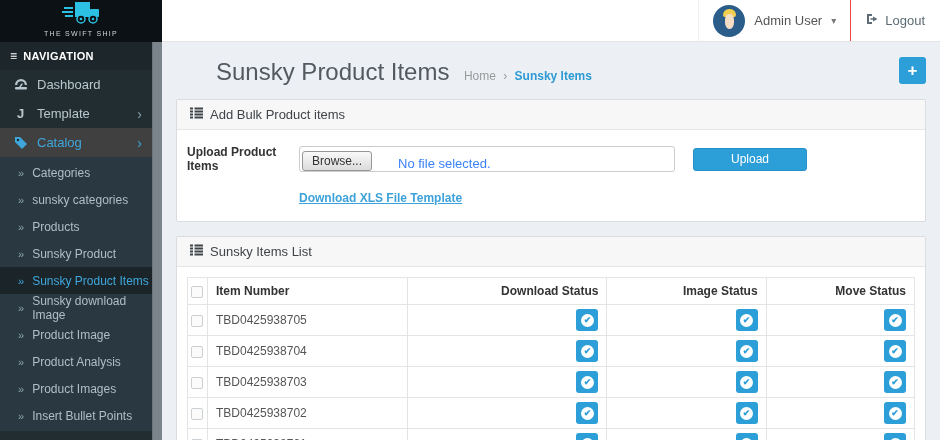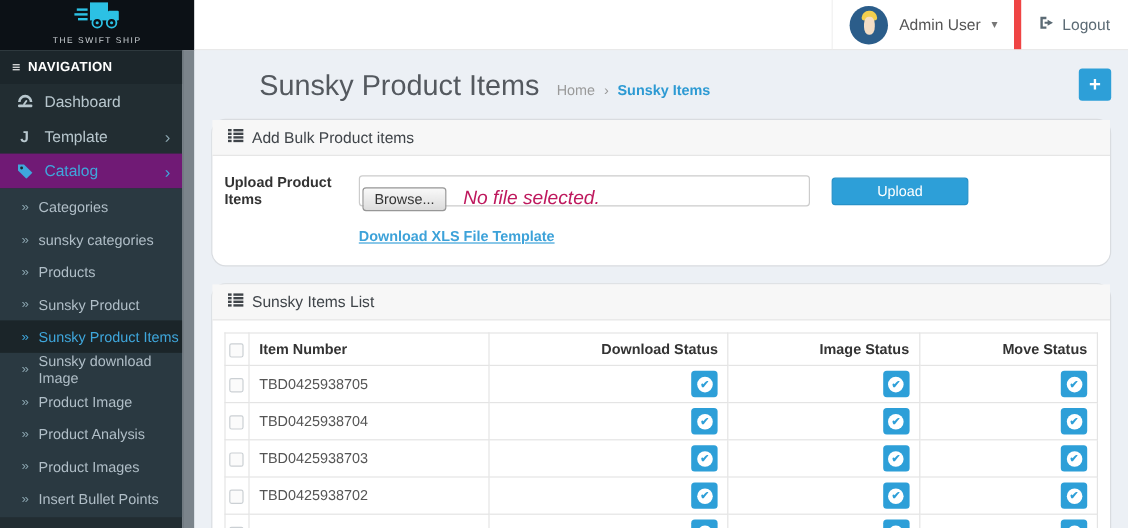--- a/index.html
+++ b/index.html
@@ -19,33 +19,33 @@
     border-left: 1px solid #f0f0f0; cursor: pointer; }
   .avatar { width: 32px; height: 32px; border-radius: 50%; background: #2b5d8a;
     position: relative; overflow: hidden; }
   .avatar .hair { position: absolute; top: 4px; left: 10px; width: 13px; height: 8px;
     background: #f2cf4e; border-radius: 6px 6px 2px 2px; }
   .avatar .face { position: absolute; top: 9px; left: 12px; width: 9px; height: 15px;
     background: #f3ddc4; border-radius: 40% 40% 45% 45%; }
   .nav-user-name { font-size: 13px; color: #555; }
   .caret { font-size: 10px; color: #777; }
   .nav-logout { display: flex; align-items: center; gap: 6px; padding: 3px 15px;
-    border-left: 6px solid #ef4444; color: #5c6b75; font-size: 13px; cursor: pointer; }
+    border-left: 1px solid #ef4444; color: #5c6b75; font-size: 13px; cursor: pointer; }
 
   
   .sidebar { position: absolute; left: 0; top: 42px; width: 152px; height: 398px;
     background: #222d32; }
   .nav-header { height: 28px; background: #1c262b; color: #ffffff; font-size: 11px;
     font-weight: bold; display: flex; align-items: center; gap: 6px; padding-left: 10px;
     letter-spacing: .3px; }
   .nav-header .ham { font-size: 12px; font-weight: bold; }
   .side-item { height: 29px; display: flex; align-items: center; gap: 9px;
     padding: 0 10px 0 13px; color: #b8c7ce; font-size: 13px; cursor: pointer; }
   .side-item .chev { margin-left: auto; font-size: 14px; color: #8aa4ae; line-height: 1; }
-  .side-item.active { background: #701a75; color: #3fa7dc; justify-content: flex-end; }
+  .side-item.active { background: #404040; color: #3fa7dc; justify-content: flex-end; }
   .side-item.active .chev { color: #3fa7dc; }
   .side-icon { width: 15px; display: inline-flex; justify-content: center; }
   .j-glyph { font-weight: bold; font-size: 13px; }
   .submenu { background: #2a3941; padding: 2px 0; }
   .sub-item { height: 27px; display: flex; align-items: center; gap: 8px;
     padding-left: 18px; color: #b0bec7; font-size: 12px; cursor: pointer; }
   .sub-item .dbl { font-size: 11px; color: #8aa4ae; }
   .sub-item.active { background: #1b2529; color: #3fa7dc; }
   .sub-item.active .dbl { color: #3fa7dc; }
   .scrollstrip { position: absolute; left: 152px; top: 42px; width: 10px; height: 398px;
@@ -58,34 +58,34 @@
   .page-title { display: inline-block; font-size: 24px; font-weight: 400; color: #54595f; }
   .breadcrumb { display: inline-block; margin-left: 10px; font-size: 12px; }
   .crumb-home { color: #9a9a9a; cursor: pointer; }
   .crumb-sep { color: #9a9a9a; margin: 0 4px; }
   .crumb-current { color: #2d9ad3; font-weight: 600; }
   .add-btn { position: absolute; top: 15px; right: 14px; width: 27px; height: 27px;
     background: #2d9fd8; border: none; border-radius: 3px; color: #fff; font-size: 17px;
     font-weight: bold; line-height: 25px; cursor: pointer; }
 
   .box { margin: 0 14px 14px; background: #ffffff; border: 1px solid #d9dce0;
-    border-radius: 12px; }
+    border-radius: 2px; }
   .box-header { padding: 7px 13px; background: #f7f7f7; border-bottom: 1px solid #e6e6e6;
     color: #3f4449; font-size: 13px; display: flex; align-items: center; gap: 7px; }
   .box-body { padding: 10px; }
 
   .upload-row { display: flex; align-items: center; padding-top: 5px; }
   .form-label { width: 112px; font-weight: bold; font-size: 12px; color: #333; }
   .file-input { width: 376px; height: 26px; border: 1px solid #ccc; border-radius: 3px;
-    background: #fff; display: flex; align-items: center; gap: 14px; padding: 14px 6px 0 2px;
+    background: #fff; display: flex; align-items: flex-end; gap: 26px; padding: 14px 6px 0 2px;
     cursor: pointer; }
   .browse-btn { height: 20px; padding: 0 9px; font-size: 12px; color: #333;
     background: linear-gradient(#f9f9f9, #dcdcdc); border: 1px solid #979797;
     border-radius: 3px; cursor: pointer; }
-  .file-status { font-size: 16px; color: #be185d; font-style: italic; }
+  .file-status { font-size: 13px; color: #3b82f6; }
   .upload-btn { margin-left: 18px; width: 114px; height: 23px; background: #2d9fd8;
     color: #fff; border: 1px solid #2691c8; border-radius: 3px; font-size: 12px;
     cursor: pointer; }
   .template-row { margin: 15px 0 5px 112px; }
   .template-link { color: #3da2d9; font-size: 12px; font-weight: bold;
     text-decoration: underline; cursor: pointer; }
 
   table.items { width: 100%; border-collapse: collapse; font-size: 12px; }
   table.items th, table.items td { border: 1px solid #e4e4e4; }
   table.items th { padding: 6px 8px; color: #333; text-align: right; font-weight: bold; }

